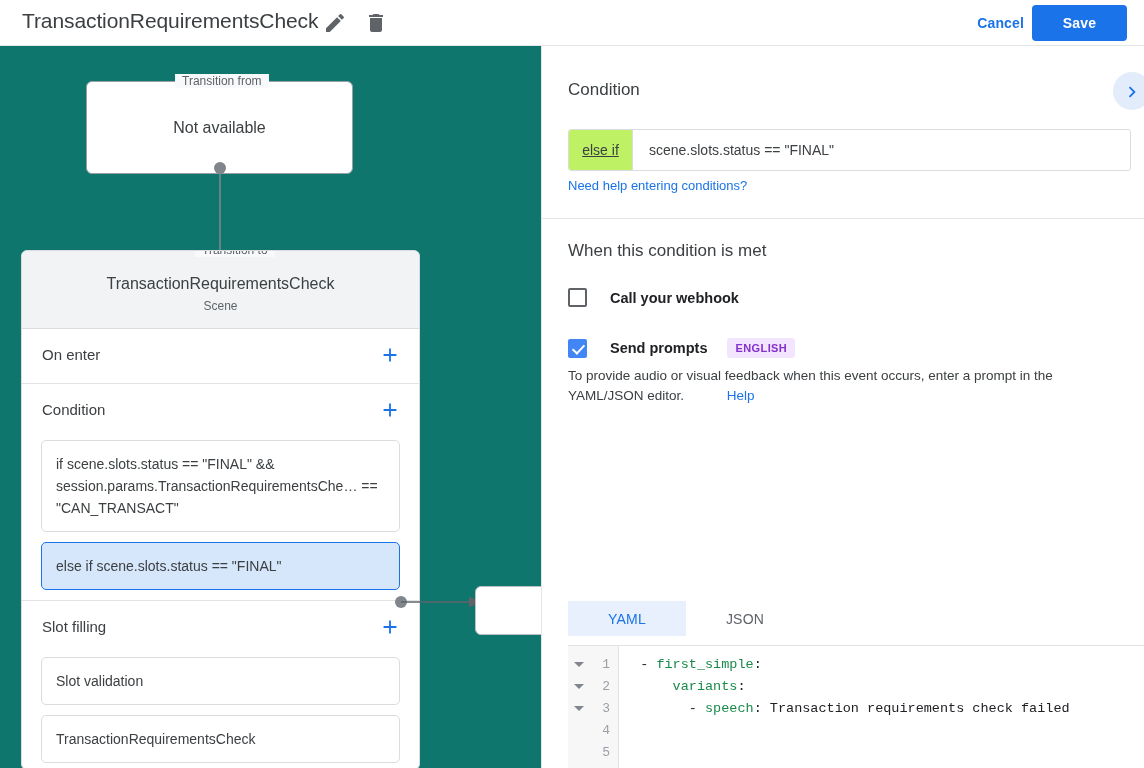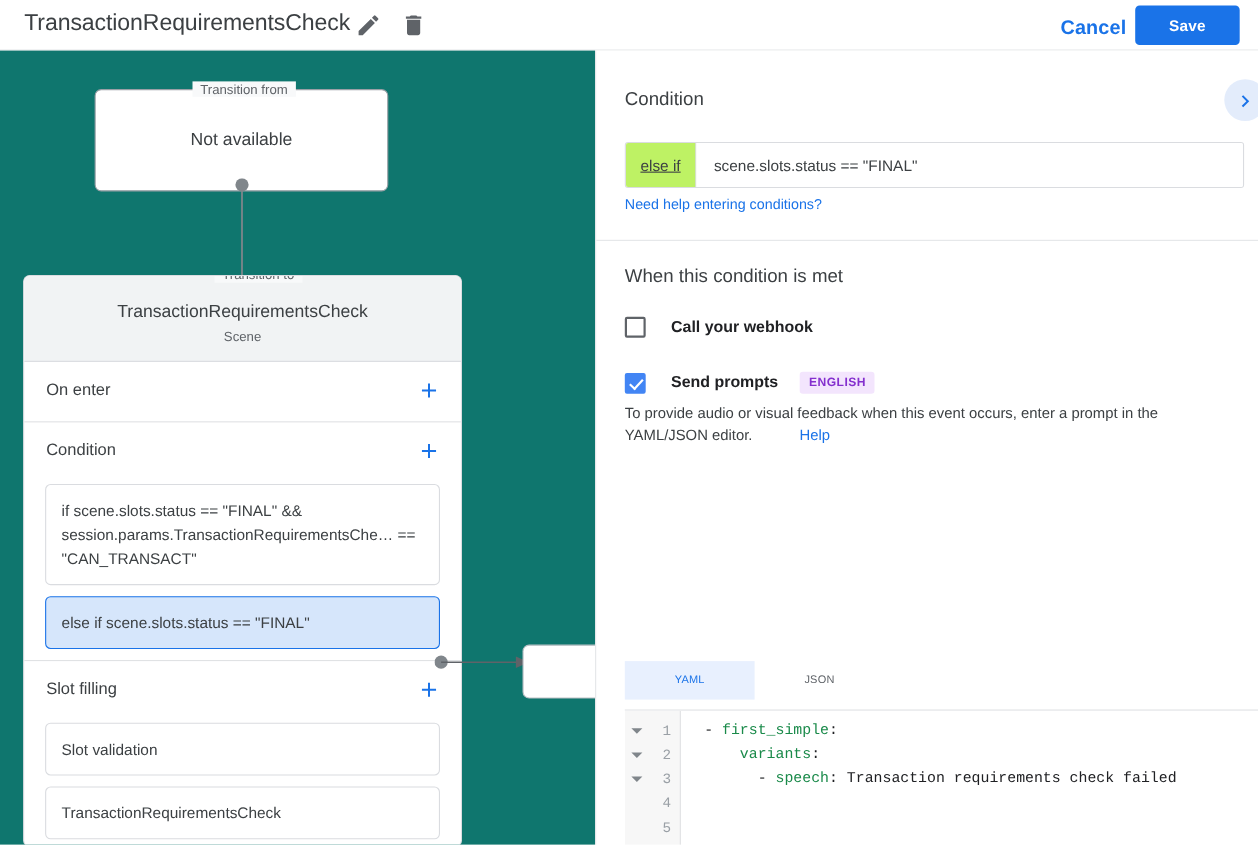--- a/index.html
+++ b/index.html
@@ -35,21 +35,21 @@
     width: 24px; height: 24px;
     top: 11px;
     cursor: pointer;
   }
   .icon-btn svg { display: block; }
   .pencil-btn { left: 323px; }
   .trash-btn  { left: 364px; }
 
   .cancel-btn {
     position: absolute; right: 112px; top: 11px;
-    font-size: 18px; font-weight: 600;
+    font-size: 14px; font-weight: 600;
     color: #1a73e8;
     cursor: pointer;
     letter-spacing: 0.15px;
     background: none; border: none;
     padding: 4px 8px;
     font-family: inherit;
   }
   .save-btn {
     position: absolute; right: 17px; top: 5px;
     width: 95px; height: 36px;
@@ -305,21 +305,21 @@
   }
 
   
   .tabs {
     position: absolute; left: 26px; top: 382px;
     display: flex;
   }
   .tab {
     width: 118px; height: 35px;
     display: flex; align-items: center; justify-content: center;
-    font-size: 10px;
+    font-size: 14px;
     color: #5f6368;
     cursor: pointer;
     letter-spacing: 0.2px;
     text-align: center;
   }
   .tab.active {
     background: #e8f0fe;
     color: #1a73e8;
   }
 

